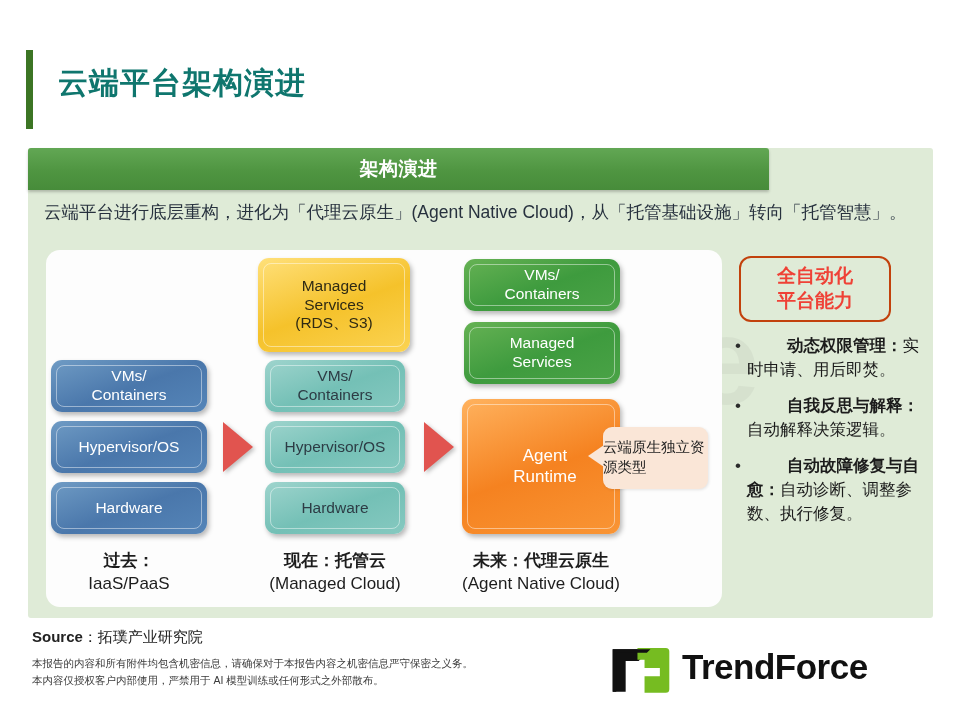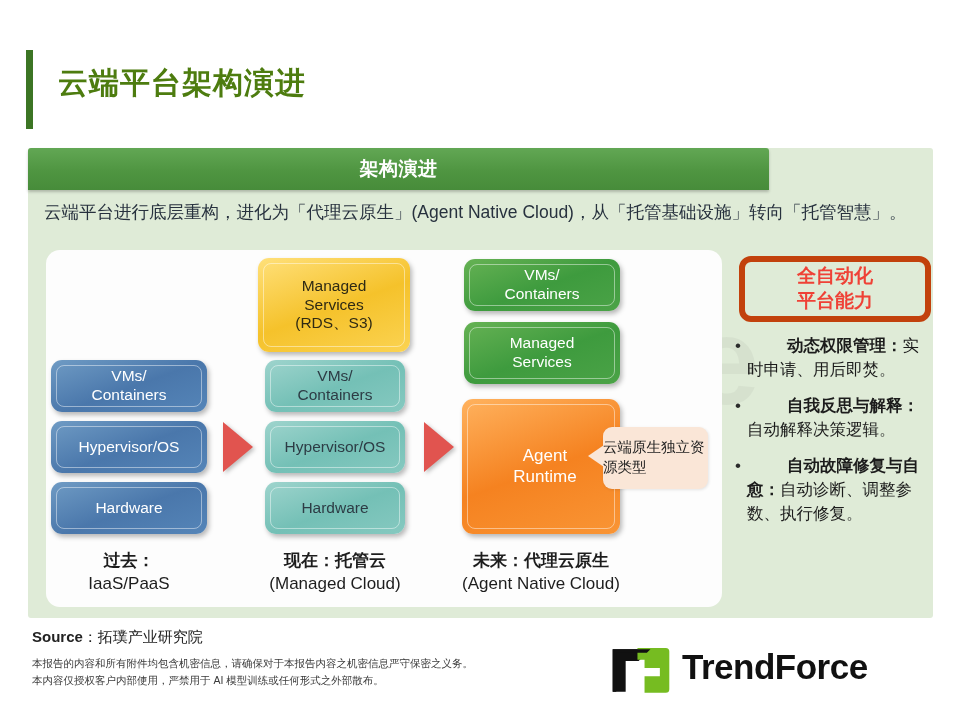--- a/index.html
+++ b/index.html
@@ -11,21 +11,21 @@
   }
   #slide { position: relative; width: 960px; height: 720px; background:#fff; }
 
   
   .title-accent {
     position:absolute; left:26px; top:50px; width:7px; height:79px;
     background:#3c7524;
   }
   .slide-title {
     position:absolute; left:58px; top:63px;
-    font-size:30px; font-weight:700; color:#4d7c0f;
+    font-size:30px; font-weight:700; color:#0f766e;
     letter-spacing:1px;
   }
 
   
   .panel {
     position:absolute; left:28px; top:148px; width:905px; height:470px;
     background:#dfebd7; border-radius:3px;
   }
   .panel-header {
     position:absolute; left:0; top:0; width:741px; height:42px;
@@ -107,22 +107,22 @@
     content:""; position:absolute; left:-15px; top:18px;
     width:0;height:0;
     border-top:11px solid transparent;
     border-bottom:11px solid transparent;
     border-right:16px solid #fae6d7;
   }
   .callout span { position:relative; z-index:2; }
 
   
   .cap-badge {
-    position:absolute; left:739px; top:256px; width:192px; height:66px;
-    border:6px solid #c2410c; border-radius:12px;
+    position:absolute; left:739px; top:256px; width:152px; height:66px;
+    border:2px solid #c2410c; border-radius:12px;
     display:flex; align-items:center; justify-content:center;
     text-align:center; color:#ef4136; font-weight:700;
     font-size:19px; line-height:1.3;
   }
   .cap-list { position:absolute; left:735px; top:334px; width:186px; }
   .cap-item { display:flex; margin-bottom:12px; }
   .cap-dot  { color:#2b2b2b; font-size:17px; line-height:1.45; margin-right:6px; }
   .cap-text { font-size:16.5px; line-height:1.45; color:#1c1c1c; }
   .cap-text b { font-weight:700;margin-left:40px; }
 

